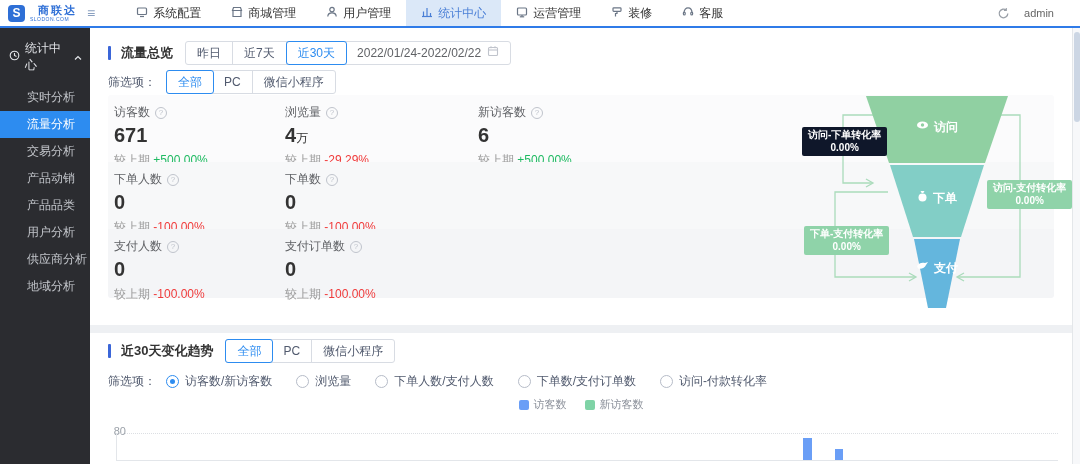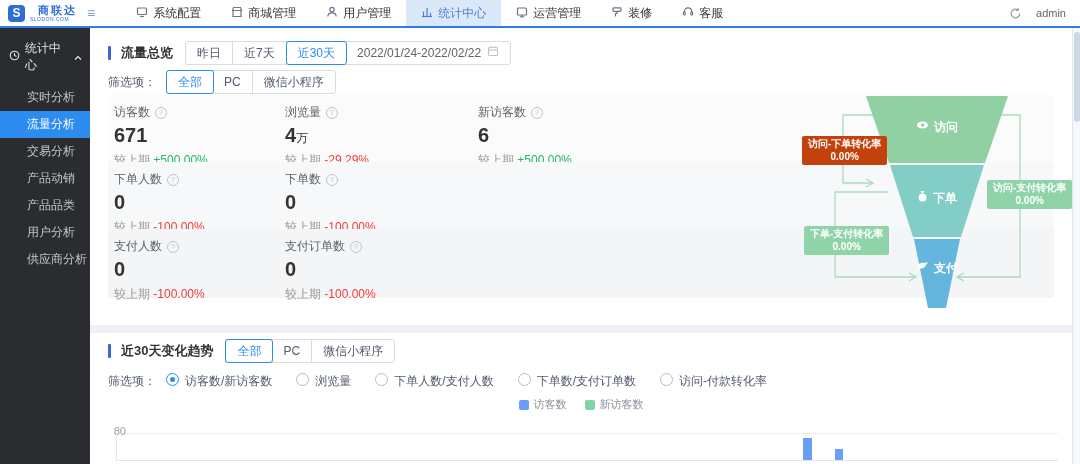--- a/index.html
+++ b/index.html
@@ -15,21 +15,21 @@
              font-weight:bold; font-size:12px; display:flex; align-items:center; justify-content:center; }
   .brand-col { display:flex; flex-direction:column; line-height:1; }
   .brand-name { color:#2e6fd6; font-weight:bold; font-size:11px; letter-spacing:2px;padding-left:8px; }
   .brand-domain { color:#2e6fd6; font-size:5px; letter-spacing:.5px; margin-top:1px; }
   .collapse { display:flex; align-items:center; color:#8aa0c0; font-size:14px; padding:0 8px 0 0; cursor:pointer; }
   .nav { display:flex; margin-left:18px; }
   .nav-item { display:flex; align-items:center; gap:5px; padding:0 15px; font-size:12px; color:#333; cursor:pointer; }
   .nav-item svg { stroke:#6b7686; }
   .nav-item.active { background:#dbe8f8; color:#4a7fd6; }
   .nav-item.active svg { stroke:#4a7fd6; }
-  .top-right { margin-left:auto; display:flex; align-items:center; gap:14px; padding-right:14px; color:#666; }
+  .top-right { margin-left:auto; display:flex; align-items:center; gap:14px; padding-right:26px; color:#666; }
   .refresh { cursor:pointer; display:flex; align-items:center; }
   .admin { font-size:11px; cursor:pointer; }
 
   
   .sidebar { position:absolute; left:0; top:28px; width:90px; height:436px; background:#2b2c30; }
   .side-group { display:flex; align-items:center; gap:5px; color:#e2e4e8; padding:12px 8px 10px 9px; cursor:pointer; }
   .side-group svg { stroke:#e2e4e8; }
   .side-caret { margin-left:auto; }
   .side-item { height:27px; line-height:27px; padding-left:27px; color:#c2c5ca; font-size:12px; cursor:pointer; }
   .side-item.active { background:#2d8cf0; color:#fff; }
@@ -71,21 +71,21 @@
   
   .funnel { position:absolute; left:690px; top:67px; width:280px; height:225px; }
   .funnel svg.fsvg { position:absolute; left:0; top:0; }
   .stage-label { position:absolute; left:157px; transform:translateX(-50%); color:#fff; font-weight:bold;
                  font-size:12px; display:flex; align-items:flex-start; gap:5px; white-space:nowrap; }
   .badge { position:absolute; color:#fff; font-size:10px; font-weight:bold; line-height:1.25;
            padding:2px 6px; border-radius:2px; text-align:center; white-space:nowrap; }
 
   
   .radios { display:flex; align-items:center; gap:24px; }
-  .radio { display:flex; gap:6px; color:#515a6e; cursor:pointer; }
+  .radio { display:flex; align-items:center; gap:6px; color:#515a6e; cursor:pointer; }
   .rdot { width:13px; height:13px; border-radius:50%; border:1px solid #b6bcc8; background:#fff; position:relative; }
   .radio.checked .rdot { border-color:#2d8cf0; }
   .radio.checked .rdot::after { content:""; position:absolute; left:3px; top:3px; width:5px; height:5px;
                                 border-radius:50%; background:#2d8cf0; }
   .legend-row { position:absolute; left:0; right:0; top:64px; display:flex; justify-content:center; gap:18px; }
   .legend-item { display:flex; align-items:center; gap:5px; font-size:11px; color:#8a8f99; cursor:pointer; }
   .swatch { width:10px; height:10px; border-radius:2px; }
   .ytick { position:absolute; left:8px; top:92px; width:16px; text-align:right; font-size:11px; color:#9aa0a8;margin-left:12px; }
   .gridline { position:absolute; left:26px; right:14px; top:100px; border-top:1px dotted #dcdfe3; }
   .yaxis { position:absolute; left:26px; top:100px; width:1px; height:27px; background:#e3e6ea; }
@@ -189,20 +189,21 @@
             <path d="M1,4.5 L4,1.5 L7,4.5"></path>
           </svg></span>
     </div>
     <div class="side-item">实时分析</div>
     <div class="side-item active">流量分析</div>
     <div class="side-item">交易分析</div>
     <div class="side-item">产品动销</div>
     <div class="side-item">产品品类</div>
     <div class="side-item">用户分析</div>
     <div class="side-item">供应商分析</div>
+    <div class="side-item">地域分析</div>
   </div>
 
   <div class="sec1">
     <div class="sec-header" style="top:13px;">
       <span class="marker"></span>
       <span class="sec-title">流量总览</span>
       <div class="btn-group">
         <div class="bg-cell">昨日</div>
         <div class="bg-cell">近7天</div>
         <div class="bg-cell active">近30天</div>
@@ -321,21 +322,21 @@
               <circle cx="5.5" cy="7.5" r="4" fill="#fff"></circle>
             </svg></span>
         <span>下单</span>
       </div>
       <div class="stage-label" style="top:165px;">
         <span><svg width="13" height="11" viewBox="0 0 13 11">
               <path d="M1,6 C3,3 6,2 9,3 L12,2 L10,5 C9,8 5,9.5 2,8.5 Z" fill="#fff"></path>
             </svg></span>
         <span>支付</span>
       </div>
-      <div class="badge" style="left: 22px; top: 41px; background: #c2410c;">
+      <div class="badge" style="left: 22px; top: 32px; background: #0f172a;">
         <div>访问-下单转化率</div>
         <div>0.00%</div>
       </div>
       <div class="badge" style="left: 207px; top: 85px; background: rgb(143, 211, 169);">
         <div>访问-支付转化率</div>
         <div>0.00%</div>
       </div>
       <div class="badge" style="left: 24px; top: 131px; background: rgb(143, 211, 169);">
         <div>下单-支付转化率</div>
         <div>0.00%</div>

